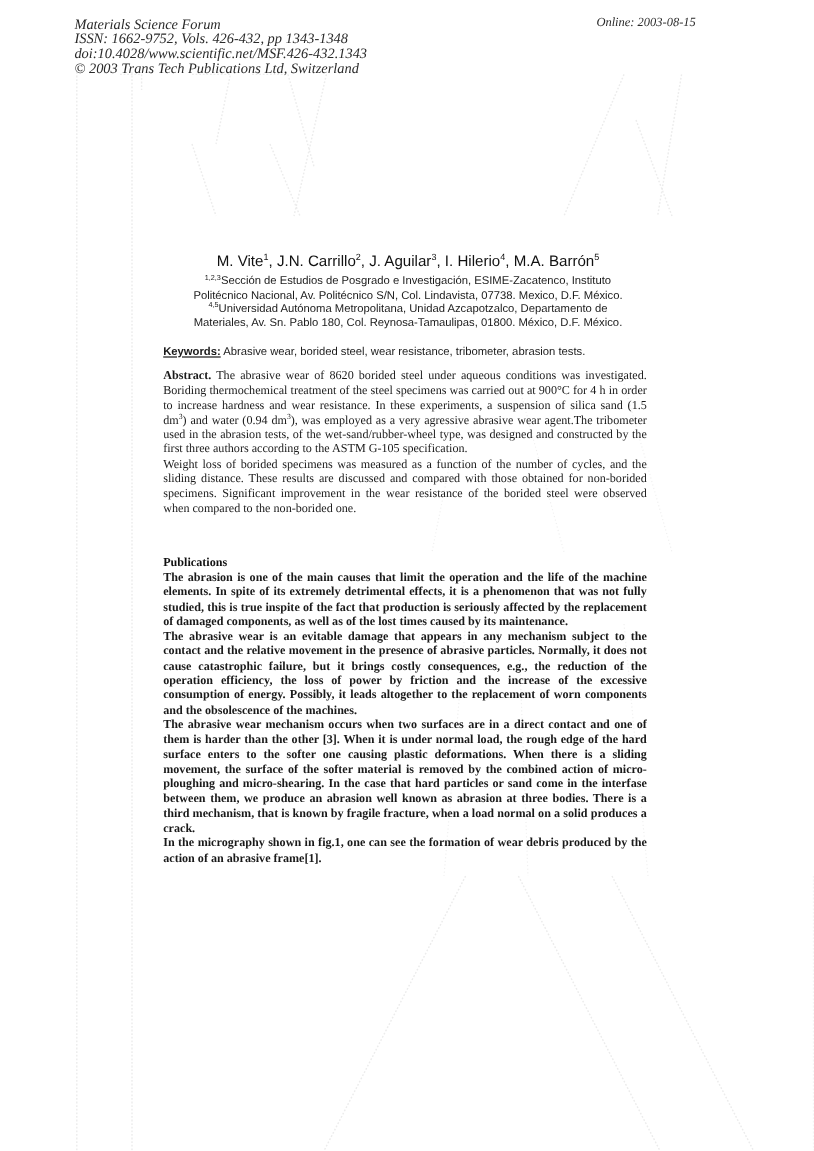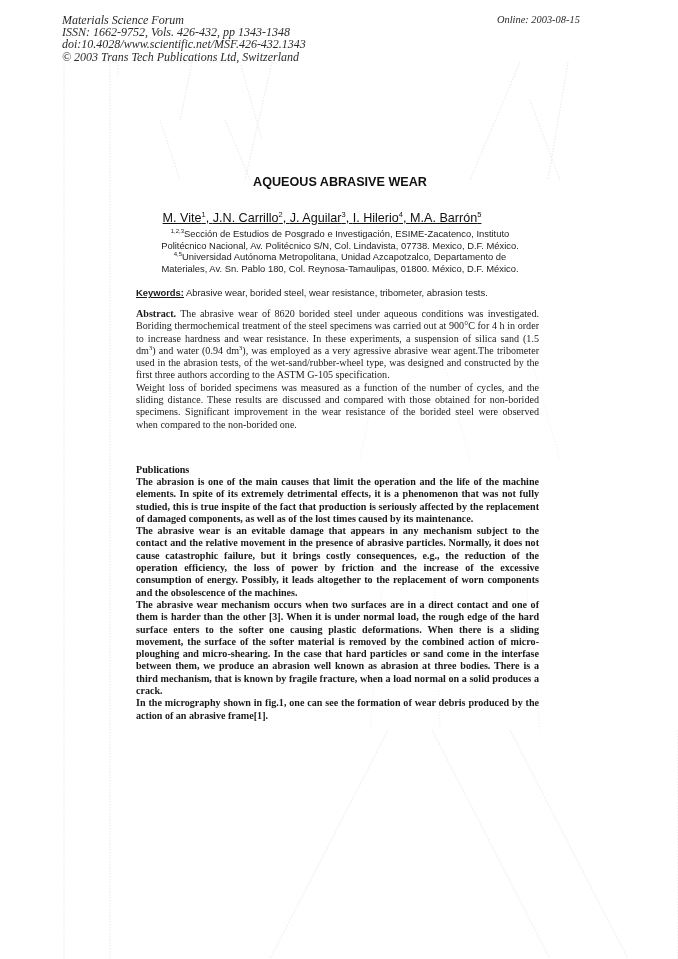--- a/index.html
+++ b/index.html
@@ -55,30 +55,29 @@
       text-align: center;
       font-family: "Liberation Sans", sans-serif;
       font-weight: bold;
       font-size: 12.6px;
       line-height: 15px;
       color: #111;
     }
 
     .authors {
       position: absolute;
-      left: 112px;
+      left: 130px;
       width: 420px;
       top: 210px;
       text-align: center;
       font-family: "Liberation Sans", sans-serif;
       font-size: 12.6px;
       line-height: 16px;
       color: #111;
       white-space: nowrap;
-      text-decoration: underline;
     }
     .authors sup { font-size: 7.5px; vertical-align: 5px; line-height: 0; }
 
     .affiliations {
       position: absolute;
       left: 130px;
       width: 420px;
       top: 228px;
       text-align: center;
       font-family: "Liberation Sans", sans-serif;
@@ -168,21 +167,20 @@
   <div class="pub-header">
     <div>Materials Science Forum</div>
     <div>ISSN: 1662-9752, Vols. 426-432, pp 1343-1348</div>
     <div>doi:10.4028/www.scientific.net/MSF.426-432.1343</div>
     <div>© 2003 Trans Tech Publications Ltd, Switzerland</div>
   </div>
 
   <div class="online-date">Online: 2003-08-15</div>
 
   <div class="title-block">
-    <div>AQUEOUS ABRASIVE WEAR</div>
   </div>
 
   <div class="authors"><span>M. Vite</span><sup>1</sup>, <span>J.N. Carrillo</span><sup>2</sup>, <span>J. Aguilar</span><sup>3</sup>, <span>I. Hilerio</span><sup>4</sup>, <span>M.A. Barrón</span><sup>5</sup></div>
 
   <div class="affiliations">
     <div><sup>1,2,3</sup><span>Sección de Estudios de Posgrado e Investigación, ESIME-Zacatenco, Instituto</span></div>
     <div>Politécnico Nacional, Av. Politécnico S/N, Col. Lindavista, 07738. Mexico, D.F. México.</div>
     <div><sup>4,5</sup><span>Universidad Autónoma Metropolitana, Unidad Azcapotzalco, Departamento de</span></div>
     <div>Materiales, Av. Sn. Pablo 180, Col. Reynosa-Tamaulipas, 01800. México, D.F. México.</div>
   </div>

